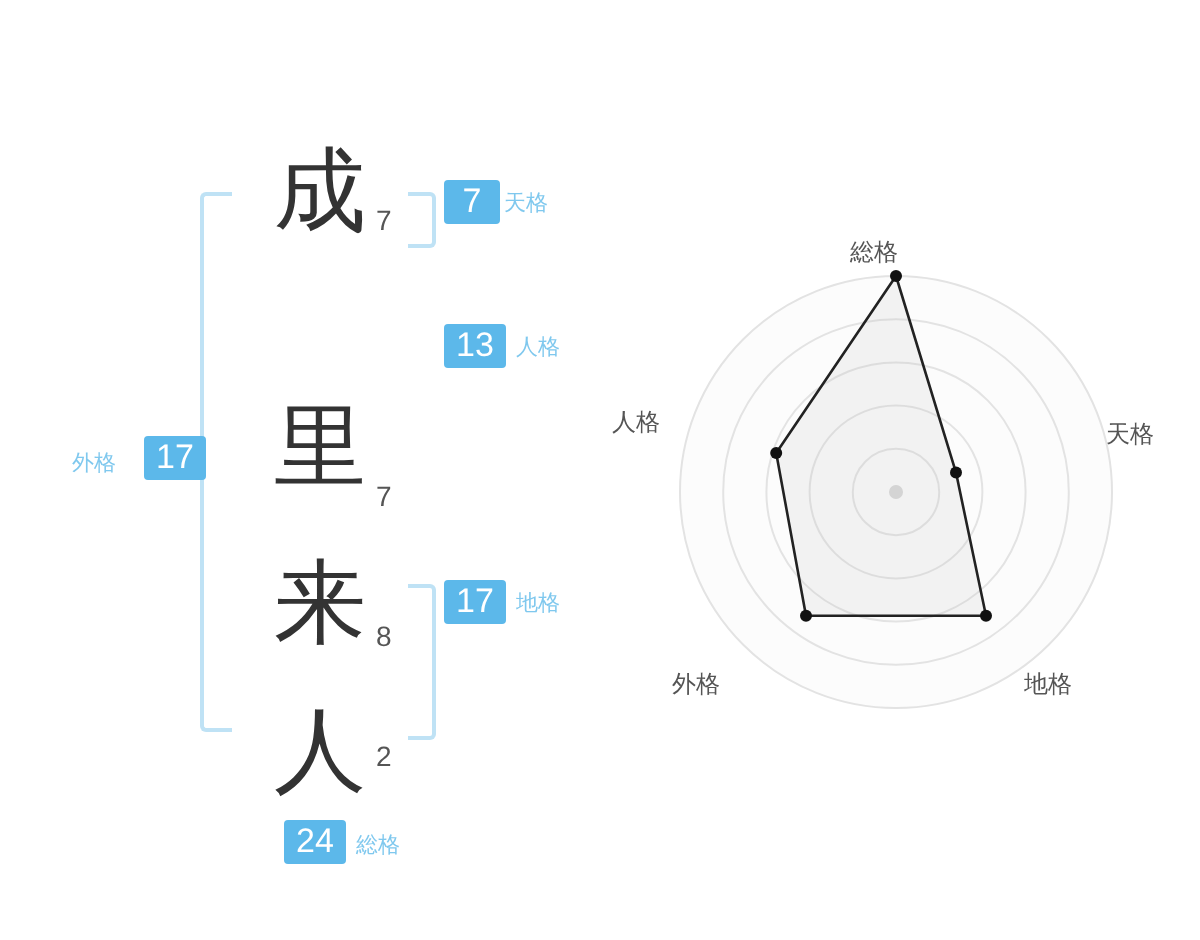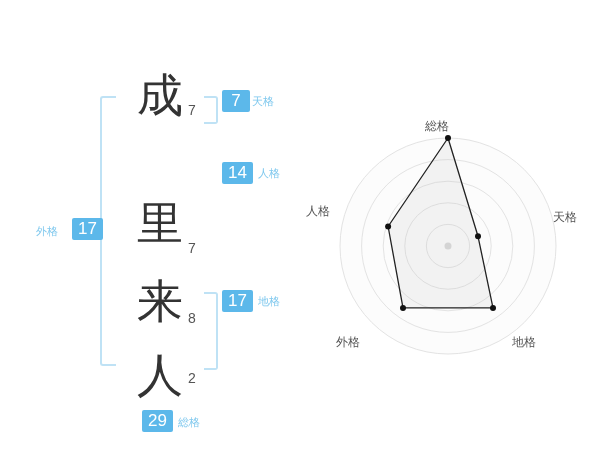--- a/index.html
+++ b/index.html
@@ -110,27 +110,27 @@
     <div class="stroke-num" style="left:188px; top:240px;">7</div>
     <div class="stroke-num" style="left:188px; top:310px;">8</div>
     <div class="stroke-num" style="left:188px; top:370px;">2</div>
 
     <div class="bracket right" style="left:204px; top:96px; width:12px; height:24px; border-top-right-radius:3px; border-bottom-right-radius:3px;"></div>
     <div class="bracket right" style="left:204px; top:292px; width:12px; height:74px; border-top-right-radius:3px; border-bottom-right-radius:3px;"></div>
 
     <div class="badge" style="left:222px; top:90px;">7</div>
     <div class="badge-label" style="left:252px; top:96px;">天格</div>
 
-    <div class="badge" style="left:222px; top:162px;">14</div>
+    <div class="badge" style="left:222px; top:162px;">13</div>
     <div class="badge-label" style="left:258px; top:168px;">人格</div>
 
     <div class="badge" style="left:222px; top:290px;">17</div>
     <div class="badge-label" style="left:258px; top:296px;">地格</div>
 
-    <div class="badge" style="left:142px; top:410px;">29</div>
+    <div class="badge" style="left:142px; top:410px;">24</div>
     <div class="badge-label" style="left:178px; top:417px;">総格</div>
   </div>
 
   <div class="radar-panel">
     <svg id="radar-svg" width="300" height="470" viewBox="0 0 300 470">
         <circle cx="148" cy="246" r="108" fill="#fcfcfc" stroke="#e3e3e3" stroke-width="1"></circle>
         <circle cx="148" cy="246" r="86.4" fill="none" stroke="#e3e3e3" stroke-width="1"></circle>
         <circle cx="148" cy="246" r="64.8" fill="none" stroke="#e3e3e3" stroke-width="1"></circle>
         <circle cx="148" cy="246" r="43.2" fill="none" stroke="#e3e3e3" stroke-width="1"></circle>
         <circle cx="148" cy="246" r="21.6" fill="none" stroke="#e3e3e3" stroke-width="1"></circle>

